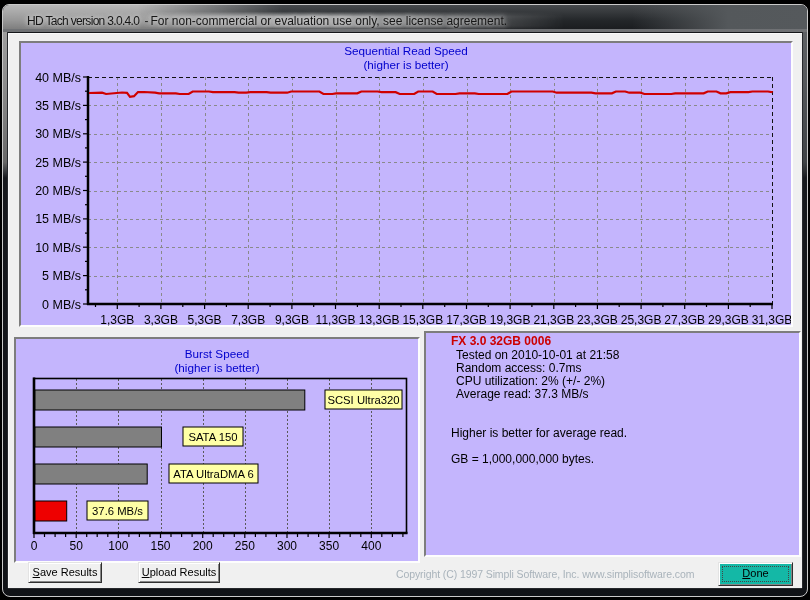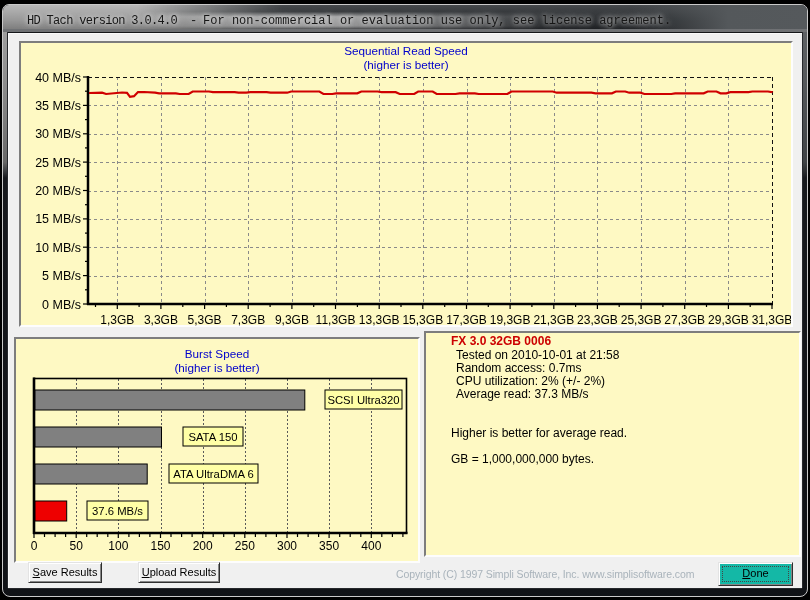--- a/index.html
+++ b/index.html
@@ -1,40 +1,40 @@
 <!DOCTYPE html>
 <html><head><meta charset="utf-8">
 <style>
 * { margin:0; padding:0; box-sizing:border-box; }
 html,body { width:810px; height:600px; background:#000; overflow:hidden;
   font-family:"Liberation Sans", sans-serif; }
 #win { position:absolute; left:2px; top:4px; width:806px; height:593px;
   border:1px solid #c9c9c9; border-radius:7px 7px 8px 8px;
   background:linear-gradient(to bottom,#77797c 0px,#646669 60px,#505254 155px,#3c3e41 168px,#17191d 176px,#131519 400px,#101216 594px); }
-#tb { position:absolute; left:0; top:0; width:804px; height:24px; border-radius:6px 6px 0 0; overflow:hidden;font-family:Liberation Mono, monospace; }
+#tb { position:absolute; left:0; top:0; width:804px; height:24px; border-radius:6px 6px 0 0; overflow:hidden; }
 #tb-base { position:absolute; inset:0; background:linear-gradient(to bottom,#46494c 0%,#36393c 30%,#232629 65%,#1b1d20 100%); }
 #tb-right { position:absolute; top:0; right:0; width:175px; height:28px;
   background:linear-gradient(to right, rgba(84,88,91,0) 0%, #54585b 55%, #55595c 100%); }
 #tb-band { position:absolute; left:0; top:0; width:580px; height:28px;
   background:linear-gradient(to bottom, rgba(185,185,185,0) 0%, rgba(185,185,185,0) 24%, rgba(195,195,195,0.82) 42%, rgba(188,188,188,0.76) 75%, rgba(140,140,140,0) 93%);
   -webkit-mask-image:linear-gradient(to right,#000 58%,transparent 97%);
   mask-image:linear-gradient(to right,#000 58%,transparent 97%); }
 #tb-left { position:absolute; left:0; top:0; width:280px; height:28px;
   background:linear-gradient(to bottom,#b8b8b8 0%,#979797 55%,#737373 100%);
   -webkit-mask-image:linear-gradient(to right,#000 48%,transparent 100%);
   mask-image:linear-gradient(to right,#000 48%,transparent 100%); }
 #tb-text { position:absolute; left:24px; top:9px; font-size:12px; color:#161616; white-space:nowrap;
   text-shadow:0 0 8px rgba(230,230,230,0.95), 0 0 4px rgba(230,230,230,0.9); }
 #frameL { position:absolute; left:0; top:27px; width:6px; height:150px;
   background:linear-gradient(to bottom,#9e9e9e 0px,#8e8e8e 48px,#7c7c7c 90px,#686868 130px,#3c3e41 139px,#17191d 146px); }
 #frameR { position:absolute; right:0; top:27px; width:6px; height:150px;
   background:linear-gradient(to bottom,#5e6164 0px,#55585b 48px,#4a4d50 90px,#404346 130px,#2c2e31 139px,#17191d 146px); }
 #dlg { position:absolute; left:5px; top:27px; width:794px; height:556px; background:#f0f0f0;
   border-top:1px solid #15171a; box-shadow:inset 1px 1px 0 #fafafa, -1px 0 0 #26282c, 1px 0 0 #26282c, 0 1px 0 #26282c; }
-.sunk { position:absolute; background:#fef9c3;
+.sunk { position:absolute; background:#c4b5fd;
   border-top:2px solid #7d7d7d; border-left:2px solid #7d7d7d;
   border-bottom:2px solid #fdfdfd; border-right:2px solid #fdfdfd; }
 #cpanel { left:11px; top:8px;  width:774px; height:286px; }
 #bpanel { left:6px;  top:304px; width:406px; height:226px; }
 #ipanel { left:416px; top:298px; width:377px; height:226px; }
 .ctitle { position:absolute; width:100%; text-align:center; color:#0000cc; font-size:11.7px; }
 #ipanel div { position:absolute; font-size:12px; color:#000; white-space:nowrap;margin-left:24px; }
 .btn { position:absolute; height:21px; background:#f0f0f0; font-size:11px; color:#000; text-align:center; white-space:nowrap; overflow:hidden;
   border:1px solid; border-color:#e3e3e3 #2f2f2f #2f2f2f #e3e3e3;
   box-shadow:inset 1px 1px 0 #ffffff, inset -1px -1px 0 #868686; line-height:19px; }

